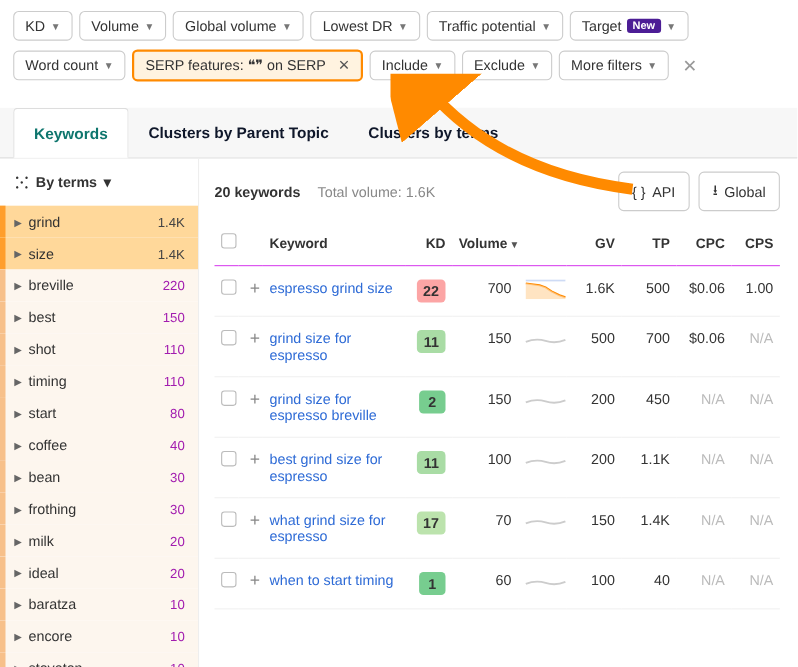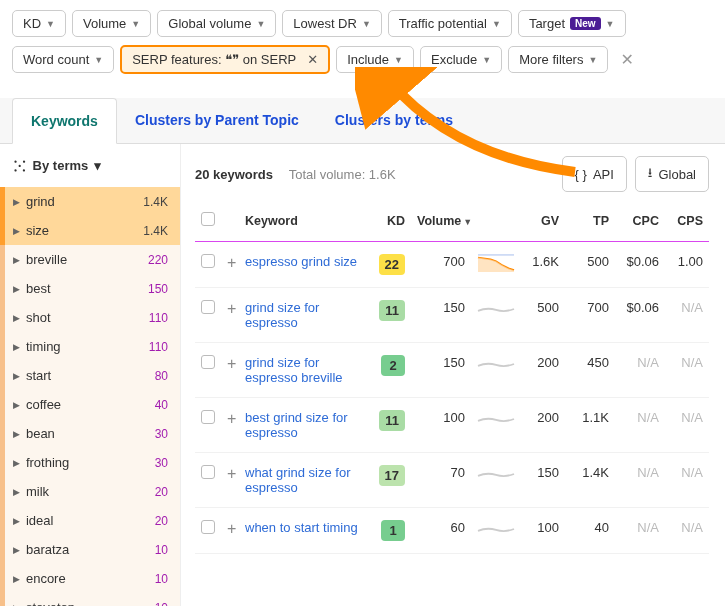--- a/index.html
+++ b/index.html
@@ -8,21 +8,21 @@
   .filter-row { display: flex; flex-wrap: wrap; gap: 6px; margin-bottom: 8px; align-items: center; }
   .chip { background: #fff; border: 1px solid #ccc; border-radius: 5px; padding: 5px 10px; font-size: 13px; display: inline-flex; align-items: center; gap: 5px; cursor: pointer; }
   .chip .caret { font-size: 9px; color: #777; }
   .chip .badge-new { background: #4c1d95; color: #fff; font-size: 10px; padding: 1px 5px; border-radius: 3px; font-weight: 600; }
   .chip.highlight { border: 2px solid #ff8a00; background: #fff3e0; color: #333; font-weight: 500; }
   .chip.highlight .close { margin-left: 6px; color: #555; cursor: pointer; }
   .clear-x { color: #999; font-size: 16px; padding: 0 6px; cursor: pointer; }
   .arrow-wrap { position: relative; height: 0; }
   .arrow-svg { position: absolute; left: 355px; top: -15px; pointer-events: none; }
   .tabs { display: flex; border-bottom: 1px solid #ddd; padding: 0 12px; margin-top: 24px; background: #f7f7f7; }
-  .tab { padding: 14px 18px; font-size: 14px; color: #1d4ed8; cursor: pointer; font-weight: 600; background: #f7f7f7; }
+  .tab { padding: 14px 18px; font-size: 14px; color: #0f172a; cursor: pointer; font-weight: 600; background: #f7f7f7; }
   .tab.active { background: #fff; color: #0f766e; font-weight: 700; border: 1px solid #ddd; border-bottom: 1px solid #fff; margin-bottom: -1px; border-radius: 4px 4px 0 0; }
   .main { display: flex; }
   .sidebar { width: 210px; border-right: 1px solid #eee; }
   .byterms { padding: 12px 14px; font-weight: 600; display: flex; align-items: center; gap: 6px; cursor: pointer; }
   .byterms .dots { font-size: 14px; letter-spacing: 1px; }
   .term-list { }
   .term-row { display: flex; align-items: center; justify-content: space-between; padding: 7px 12px 7px 8px; border-left: 5px solid #f7c08a; background: #fdf6ee; cursor: pointer; }
   .term-row.active { background: #ffd89a; border-left-color: #ff9e2c; }
   .term-row .tri { font-size: 9px; color: #666; margin-right: 6px; }
   .term-row .name { flex: 1; }
@@ -250,21 +250,21 @@
         <th>TP</th>
         <th>CPC</th>
         <th>CPS</th>
       </tr>
         </thead>
       <tbody id="tbody">
           <tr>
             <td class="left"><span class="chk"></span></td>
             <td class="left"><span class="plus">+</span></td>
             <td class="left kw"><a href="#">espresso grind size</a></td>
-            <td><span class="kd-pill" style="background:#fde047">22</span></td>
+            <td><span class="kd-pill" style="background:#fca5a5">22</span></td>
             <td>700</td>
             <td><svg class="spark" viewBox="0 0 40 20">
                 <rect x="0" y="0" width="40" height="2" fill="#3a6fd8" opacity="0.25"></rect>
                 <path d="M0 4 L14 6 L20 8 L26 12 L34 16 L40 18" stroke="#ff8a00" stroke-width="2" fill="none"></path>
                 <path d="M0 4 L14 6 L20 8 L26 12 L34 16 L40 18 L40 20 L0 20 Z" fill="#ffd9a8" opacity="0.7"></path>
               </svg></td>
             <td>1.6K</td>
             <td>500</td>
             <td class="">$0.06</td>
             <td class="">1.00</td>

